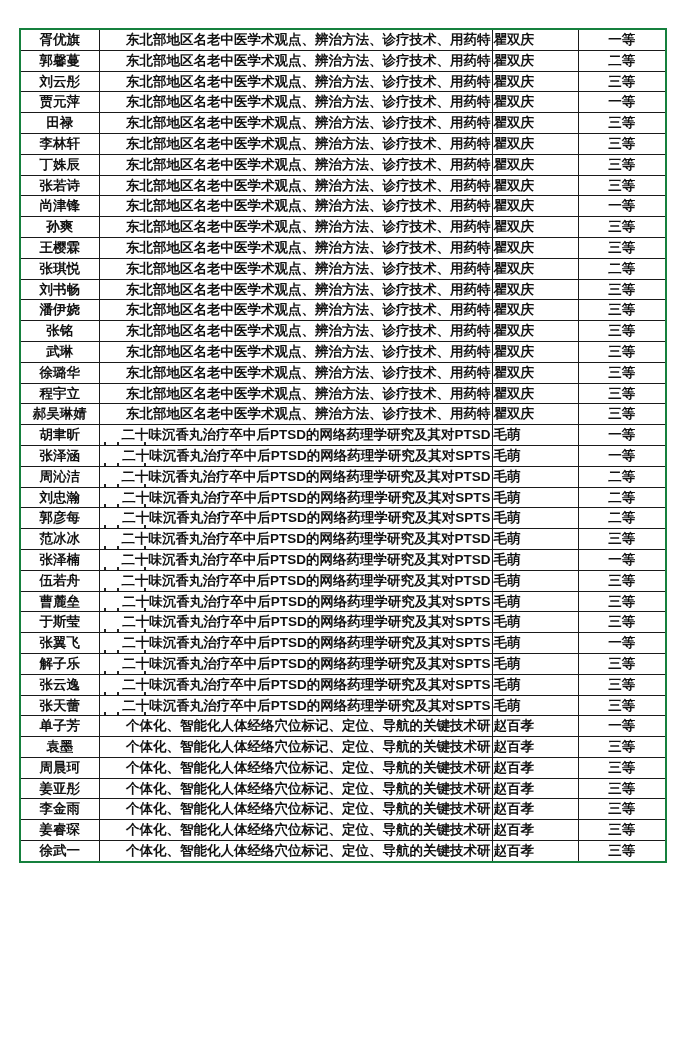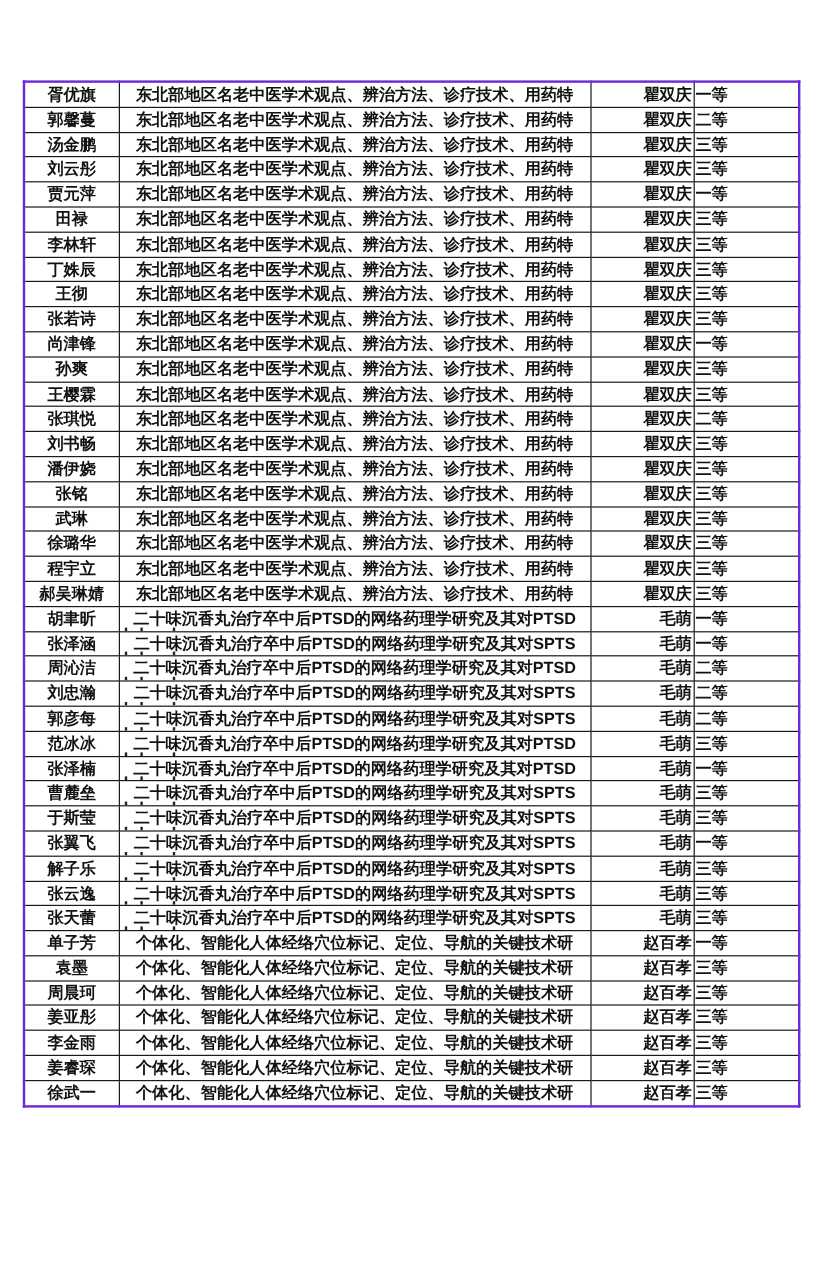--- a/index.html
+++ b/index.html
@@ -17,39 +17,38 @@
   }
   .sheet {
     position: absolute;
     left: 19px;
     top: 28px;
   }
   table.awards {
     border-collapse: collapse;
     table-layout: fixed;
     width: 646px;
-    border: 2px solid #6d28d9;
-    margin-top: 39px;
+    border: 2px solid #15803d;
   }
   table.awards td {
     border: 1px solid #1a1a1a;
     height: 19.8px;
     padding: 0 1px;
     font-size: 13.5px;
     line-height: 19.8px;
     font-weight: 700;
     color: #121212;
     white-space: nowrap;
     overflow: hidden;
     position: relative;
   }
   td.c-name     { text-align: center; }
-  td.c-project  { text-align: center; padding-left: 3px; }
-  td.c-advisor  { text-align: right; }
-  td.c-level    { text-align: left; }
+  td.c-project  { text-align: right; padding-left: 3px; }
+  td.c-advisor  { text-align: left; }
+  td.c-level    { text-align: center; }
   
   .frag {
     position: absolute;
     left: 4px;
     bottom: 0;
     width: 2px;
     height: 3px;
     background: #232323;
     box-shadow: 13px 0 0 #232323, 40px 0 0 #232323;
   }
@@ -72,26 +71,20 @@
     <td class="c-advisor">瞿双庆</td>
     <td class="c-level">一等</td>
   </tr>
         <tr>
     <td class="c-name">郭馨蔓</td>
     <td class="c-project">东北部地区名老中医学术观点、辨治方法、诊疗技术、用药特</td>
     <td class="c-advisor">瞿双庆</td>
     <td class="c-level">二等</td>
   </tr>
         <tr>
-    <td class="c-name">汤金鹏</td>
-    <td class="c-project">东北部地区名老中医学术观点、辨治方法、诊疗技术、用药特</td>
-    <td class="c-advisor">瞿双庆</td>
-    <td class="c-level">三等</td>
-  </tr>
-        <tr>
     <td class="c-name">刘云彤</td>
     <td class="c-project">东北部地区名老中医学术观点、辨治方法、诊疗技术、用药特</td>
     <td class="c-advisor">瞿双庆</td>
     <td class="c-level">三等</td>
   </tr>
         <tr>
     <td class="c-name">贾元萍</td>
     <td class="c-project">东北部地区名老中医学术观点、辨治方法、诊疗技术、用药特</td>
     <td class="c-advisor">瞿双庆</td>
     <td class="c-level">一等</td>
@@ -108,26 +101,20 @@
     <td class="c-advisor">瞿双庆</td>
     <td class="c-level">三等</td>
   </tr>
         <tr>
     <td class="c-name">丁姝辰</td>
     <td class="c-project">东北部地区名老中医学术观点、辨治方法、诊疗技术、用药特</td>
     <td class="c-advisor">瞿双庆</td>
     <td class="c-level">三等</td>
   </tr>
         <tr>
-    <td class="c-name">王彻</td>
-    <td class="c-project">东北部地区名老中医学术观点、辨治方法、诊疗技术、用药特</td>
-    <td class="c-advisor">瞿双庆</td>
-    <td class="c-level">三等</td>
-  </tr>
-        <tr>
     <td class="c-name">张若诗</td>
     <td class="c-project">东北部地区名老中医学术观点、辨治方法、诊疗技术、用药特</td>
     <td class="c-advisor">瞿双庆</td>
     <td class="c-level">三等</td>
   </tr>
         <tr>
     <td class="c-name">尚津锋</td>
     <td class="c-project">东北部地区名老中医学术观点、辨治方法、诊疗技术、用药特</td>
     <td class="c-advisor">瞿双庆</td>
     <td class="c-level">一等</td>
@@ -226,20 +213,26 @@
     <td class="c-name">范冰冰</td>
     <td class="c-project">二十味沉香丸治疗卒中后PTSD的网络药理学研究及其对PTSD<span class="frag"></span></td>
     <td class="c-advisor">毛萌</td>
     <td class="c-level">三等</td>
   </tr>
         <tr>
     <td class="c-name">张泽楠</td>
     <td class="c-project">二十味沉香丸治疗卒中后PTSD的网络药理学研究及其对PTSD<span class="frag"></span></td>
     <td class="c-advisor">毛萌</td>
     <td class="c-level">一等</td>
+  </tr>
+        <tr>
+    <td class="c-name">伍若舟</td>
+    <td class="c-project">二十味沉香丸治疗卒中后PTSD的网络药理学研究及其对PTSD<span class="frag"></span></td>
+    <td class="c-advisor">毛萌</td>
+    <td class="c-level">三等</td>
   </tr>
         <tr>
     <td class="c-name">曹麓垒</td>
     <td class="c-project">二十味沉香丸治疗卒中后PTSD的网络药理学研究及其对SPTS<span class="frag"></span></td>
     <td class="c-advisor">毛萌</td>
     <td class="c-level">三等</td>
   </tr>
         <tr>
     <td class="c-name">于斯莹</td>
     <td class="c-project">二十味沉香丸治疗卒中后PTSD的网络药理学研究及其对SPTS<span class="frag"></span></td>

